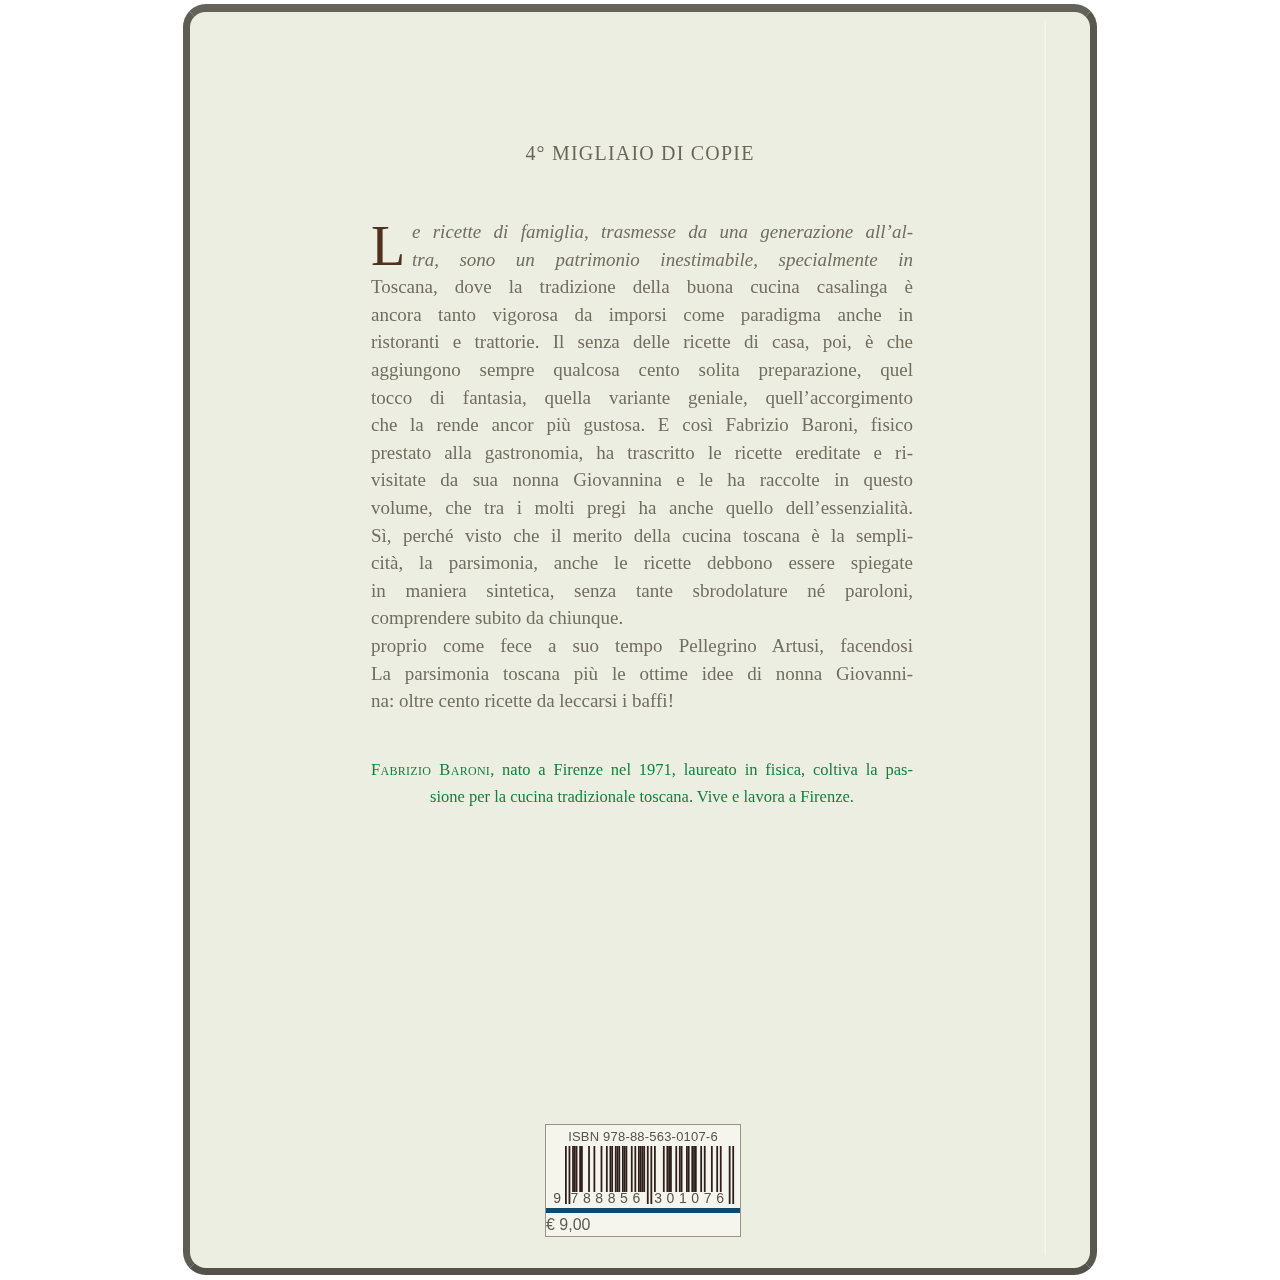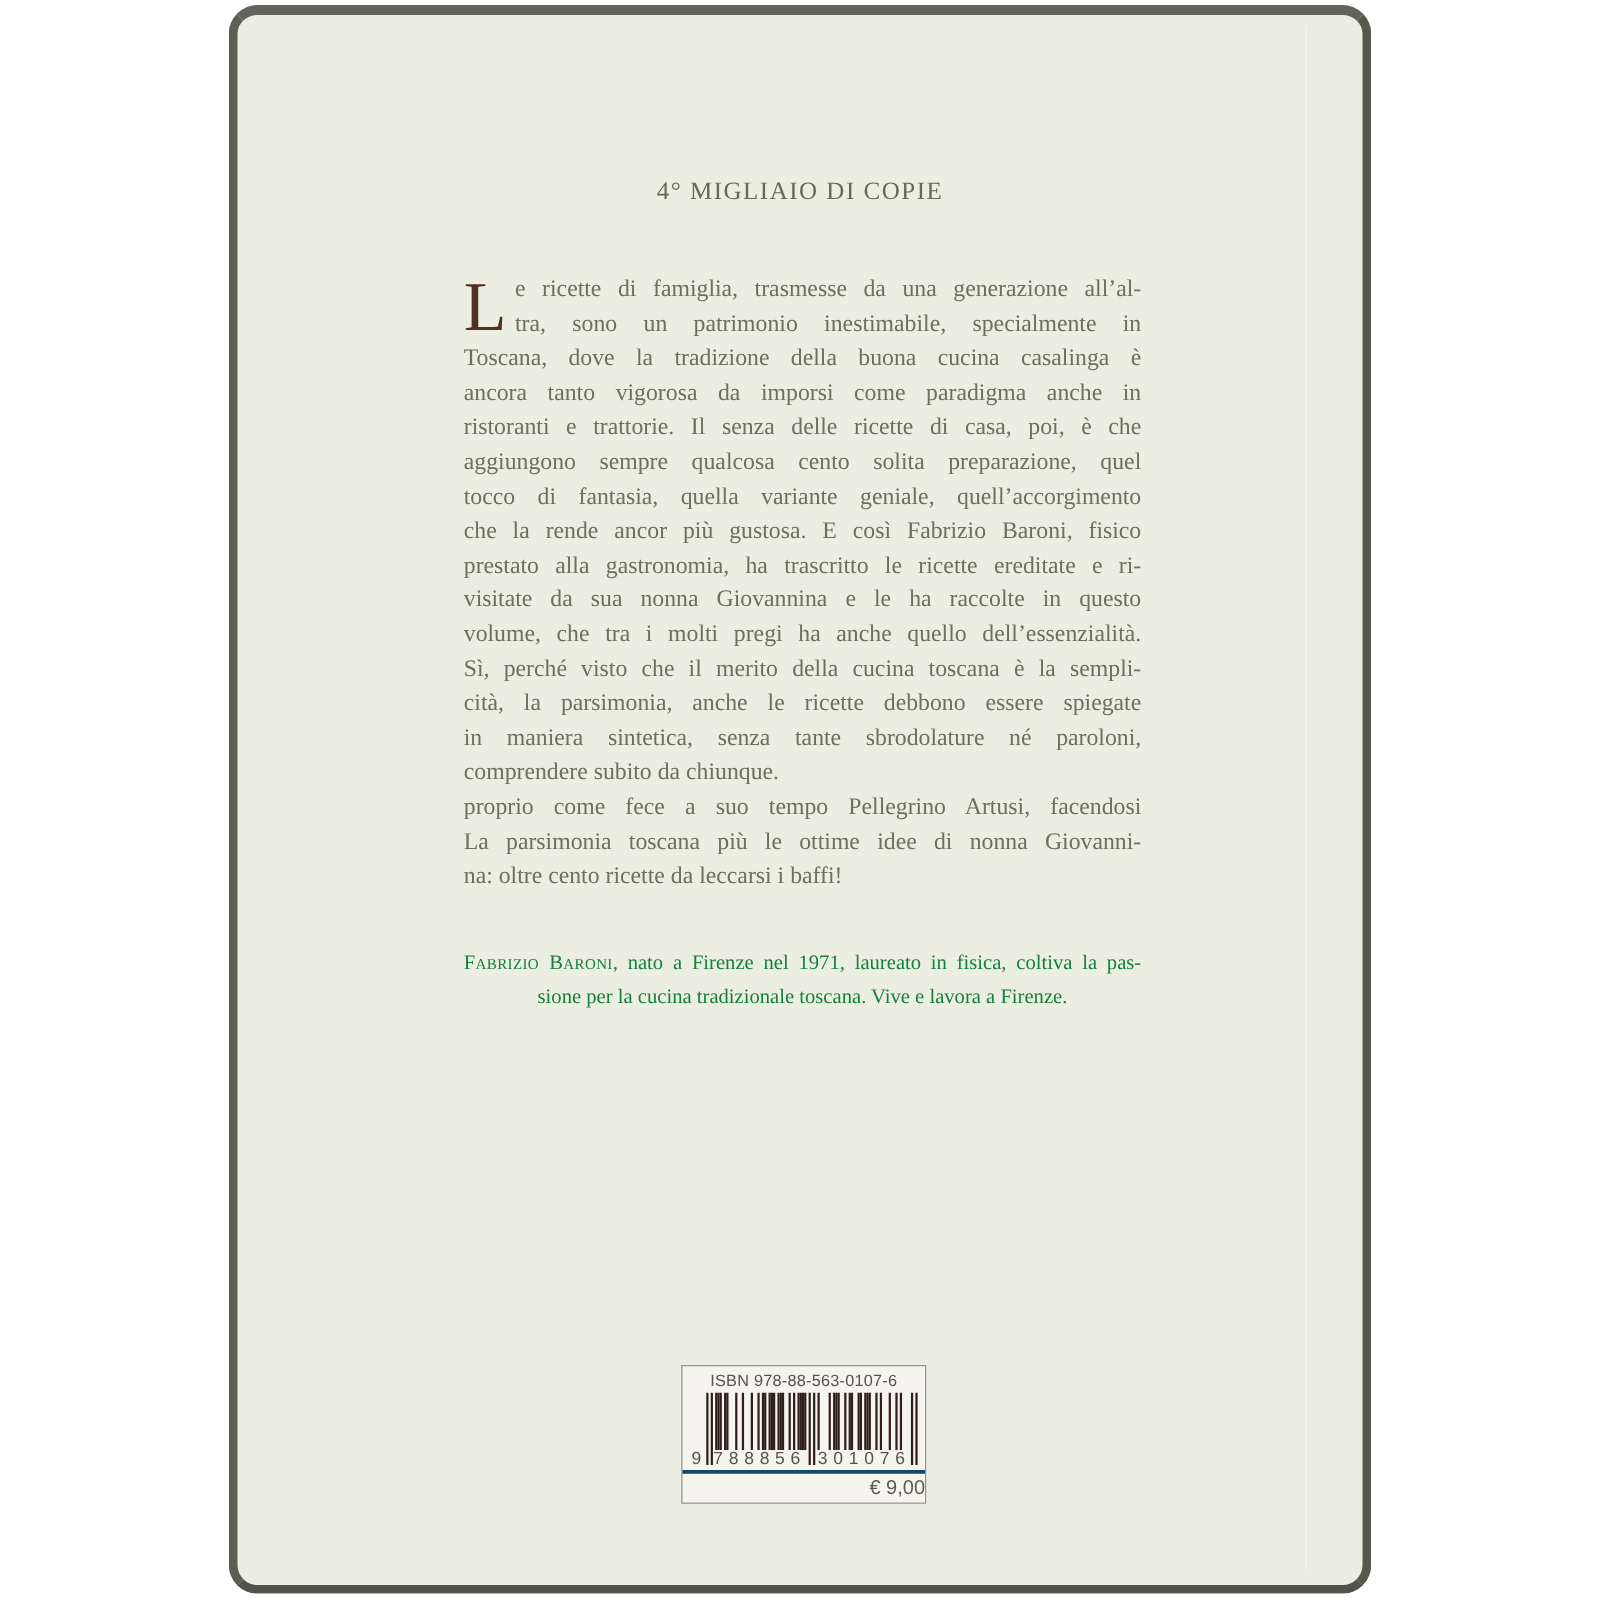--- a/index.html
+++ b/index.html
@@ -48,64 +48,64 @@
   .description-column .line {
     height: 27.6px;
     overflow: hidden;
     text-align: justify;
     text-align-last: justify;
   }
   .description-column .line.last {
     text-align: left;
     text-align-last: left;
   }
-  .description-column .line.indent { padding-left: 41px; }
+  .description-column .line.indent { padding-left: 41px; font-style: italic; }
   .drop-cap {
     position: absolute;
     left: 0; top: 3px;
     font-size: 56px;
     line-height: 50px;
     color: #50301f;
   }
   .author-bio {
     position: absolute;
     left: 181px; top: 744px;
     width: 542px;
     font-size: 16.5px;
     line-height: 27px;
     color: #15803d;
   }
   .author-bio .bio-line1 { text-align: justify; text-align-last: justify; height: 27px; overflow: hidden; }
   .author-bio .bio-line2 { text-align: center; }
   .author-name { font-variant: small-caps; letter-spacing: 0.3px; }
   .barcode-label {
     position: absolute;
-    left: 355px; top: 1080px;
+    left: 355px; top: 1112px;
     width: 196px;
     box-sizing: border-box;
     background: #f5f5ed;
     border: 1px solid #95958a;
     font-family: "Liberation Sans", sans-serif;
     color: #55534b;
   }
   .isbn-row {
     text-align: center;
     font-size: 13px;
     padding: 4px 0 2px 0;
     letter-spacing: 0.2px;
   }
   .barcode-wrap {
     width: 184px;
     height: 60px;
     margin: 0 auto;
     position: relative;
   }
   .price-row {
-    border-top: 3px solid #0c4a6e;
-    text-align: right;
+    border-top: 5px solid #0c4a6e;
+    text-align: left;
     font-size: 16px;
     line-height: 23px;
     height: 23px;
     margin-top: 2px;
     color: #5d5b52;
   }
 </style>
 </head>
 <body>
 

